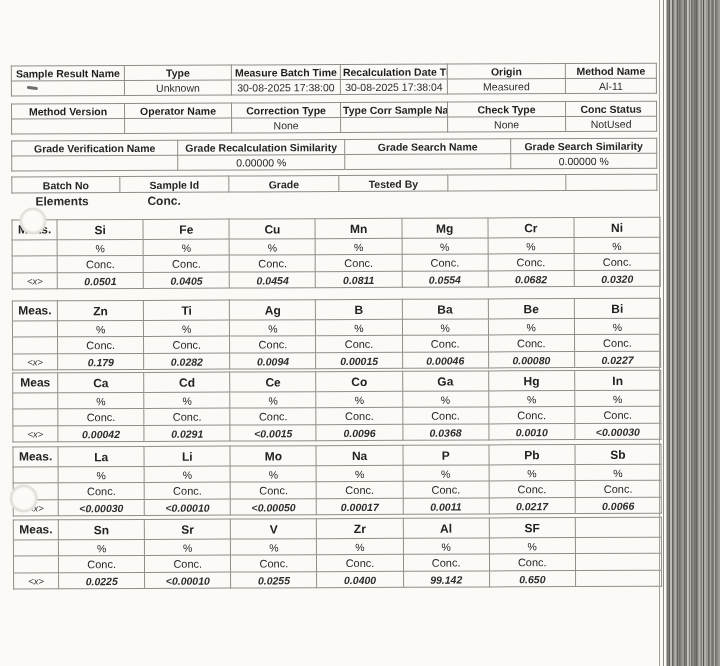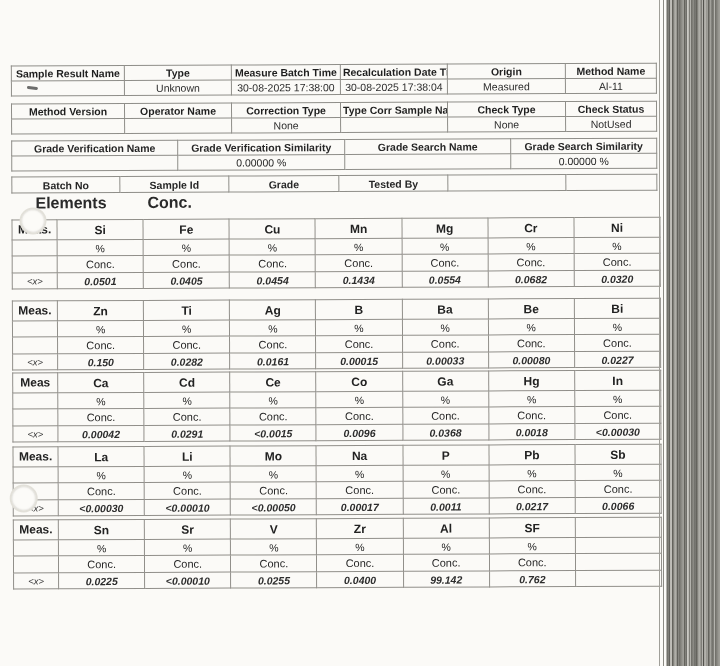--- a/index.html
+++ b/index.html
@@ -14,21 +14,21 @@
   .itable td{height:14px;font-size:10.5px;}
   .itable tr.hdr td{font-weight:bold;color:#1f1f1f;}
   .itable tr.val td{color:#2b2b2b;}
   
   .gtable{width:645px;}
   .gtable td{height:14px;font-size:10.5px;}
   .gtable tr.hdr td{font-weight:bold;}
   .btable{width:645px;}
   .btable td{height:15px;font-size:10.5px;font-weight:bold;}
   
-  .sec-label{position:absolute;font-size:16px;font-weight:bold;color:#2a2a2a;}
+  .sec-label{position:absolute;font-size:12px;font-weight:bold;color:#2a2a2a;}
   
   .etable{width:649px;}
   .etable td{border:1px solid #918f8a;}
   .etable tr.row-el td{height:17px;font-size:12px;font-weight:bold;color:#222;}
   .etable tr.row-pct td{height:13px;font-size:10.5px;font-weight:normal;}
   .etable tr.row-conc td{height:14px;font-size:11px;font-weight:normal;}
   .etable tr.row-val td{height:15px;font-size:10.5px;font-style:italic;font-weight:600;color:#2d2d2d;}
   .etable td.meas-cell{font-size:7.5px;color:#66655f;font-weight:normal;font-style:normal;
                        text-align:center;vertical-align:top;padding-top:2px;}
   .etable td.blank-cell{background:transparent;}
@@ -97,21 +97,21 @@
           <col style="width:118px">
           <col style="width:91px">
         </colgroup>
       <tbody>
           <tr class="hdr">
         <td>Method Version</td>
         <td>Operator Name</td>
         <td>Correction Type</td>
         <td>Type Corr Sample Name</td>
         <td>Check Type</td>
-        <td>Check Status</td>
+        <td>Conc Status</td>
       </tr>
       <tr class="val">
         <td></td>
         <td></td>
         <td>None</td>
         <td></td>
         <td>None</td>
         <td>NotUsed</td>
       </tr>
     </tbody>
@@ -120,21 +120,21 @@
     <table class="gtable" style="top:139px">
       <colgroup>
           <col style="width:166px">
           <col style="width:167px">
           <col style="width:166px">
           <col style="width:146px">
         </colgroup>
       <tbody>
           <tr class="hdr">
         <td>Grade Verification Name</td>
-        <td>Grade Verification Similarity</td>
+        <td>Grade Recalculation Similarity</td>
         <td>Grade Search Name</td>
         <td>Grade Search Similarity</td>
       </tr>
       <tr class="val">
         <td></td>
         <td>0.00000 %</td>
         <td></td>
         <td>0.00000 %</td>
       </tr>
     </tbody>
@@ -204,21 +204,21 @@
         <td>Conc.</td>
         <td>Conc.</td>
         <td>Conc.</td>
         <td>Conc.</td>
       </tr>
       <tr class="row-val">
         <td class="meas-cell xrow">&lt;x&gt;</td>
         <td>0.0501</td>
         <td>0.0405</td>
         <td>0.0454</td>
-        <td>0.1434</td>
+        <td>0.0811</td>
         <td>0.0554</td>
         <td>0.0682</td>
         <td>0.0320</td>
       </tr>
     </tbody>
       </table>
 
     <table class="etable" style="top:299px">
       <colgroup>
           <col style="width:45px">
@@ -256,25 +256,25 @@
         <td>Conc.</td>
         <td>Conc.</td>
         <td>Conc.</td>
         <td>Conc.</td>
         <td>Conc.</td>
         <td>Conc.</td>
         <td>Conc.</td>
       </tr>
       <tr class="row-val">
         <td class="meas-cell xrow">&lt;x&gt;</td>
-        <td>0.150</td>
+        <td>0.179</td>
         <td>0.0282</td>
-        <td>0.0161</td>
+        <td>0.0094</td>
         <td>0.00015</td>
-        <td>0.00033</td>
+        <td>0.00046</td>
         <td>0.00080</td>
         <td>0.0227</td>
       </tr>
     </tbody>
       </table>
 
     <table class="etable" style="top:371px">
       <colgroup>
           <col style="width:45px">
           <col style="width:86px">
@@ -316,21 +316,21 @@
         <td>Conc.</td>
         <td>Conc.</td>
       </tr>
       <tr class="row-val">
         <td class="meas-cell xrow">&lt;x&gt;</td>
         <td>0.00042</td>
         <td>0.0291</td>
         <td>&lt;0.0015</td>
         <td>0.0096</td>
         <td>0.0368</td>
-        <td>0.0018</td>
+        <td>0.0010</td>
         <td>&lt;0.00030</td>
       </tr>
     </tbody>
       </table>
 
     <table class="etable" style="top:445px">
       <colgroup>
           <col style="width:45px">
           <col style="width:86px">
           <col style="width:86px">
@@ -426,21 +426,21 @@
         <td>Conc.</td>
         <td class="blank-cell"></td>
       </tr>
       <tr class="row-val">
         <td class="meas-cell xrow">&lt;x&gt;</td>
         <td>0.0225</td>
         <td>&lt;0.00010</td>
         <td>0.0255</td>
         <td>0.0400</td>
         <td>99.142</td>
-        <td>0.762</td>
+        <td>0.650</td>
         <td class="blank-cell"></td>
       </tr>
     </tbody>
       </table>
 
     <div class="stray"></div>
     <div class="hole hole1"></div>
     <div class="hole hole2"></div>
   </div>
 

